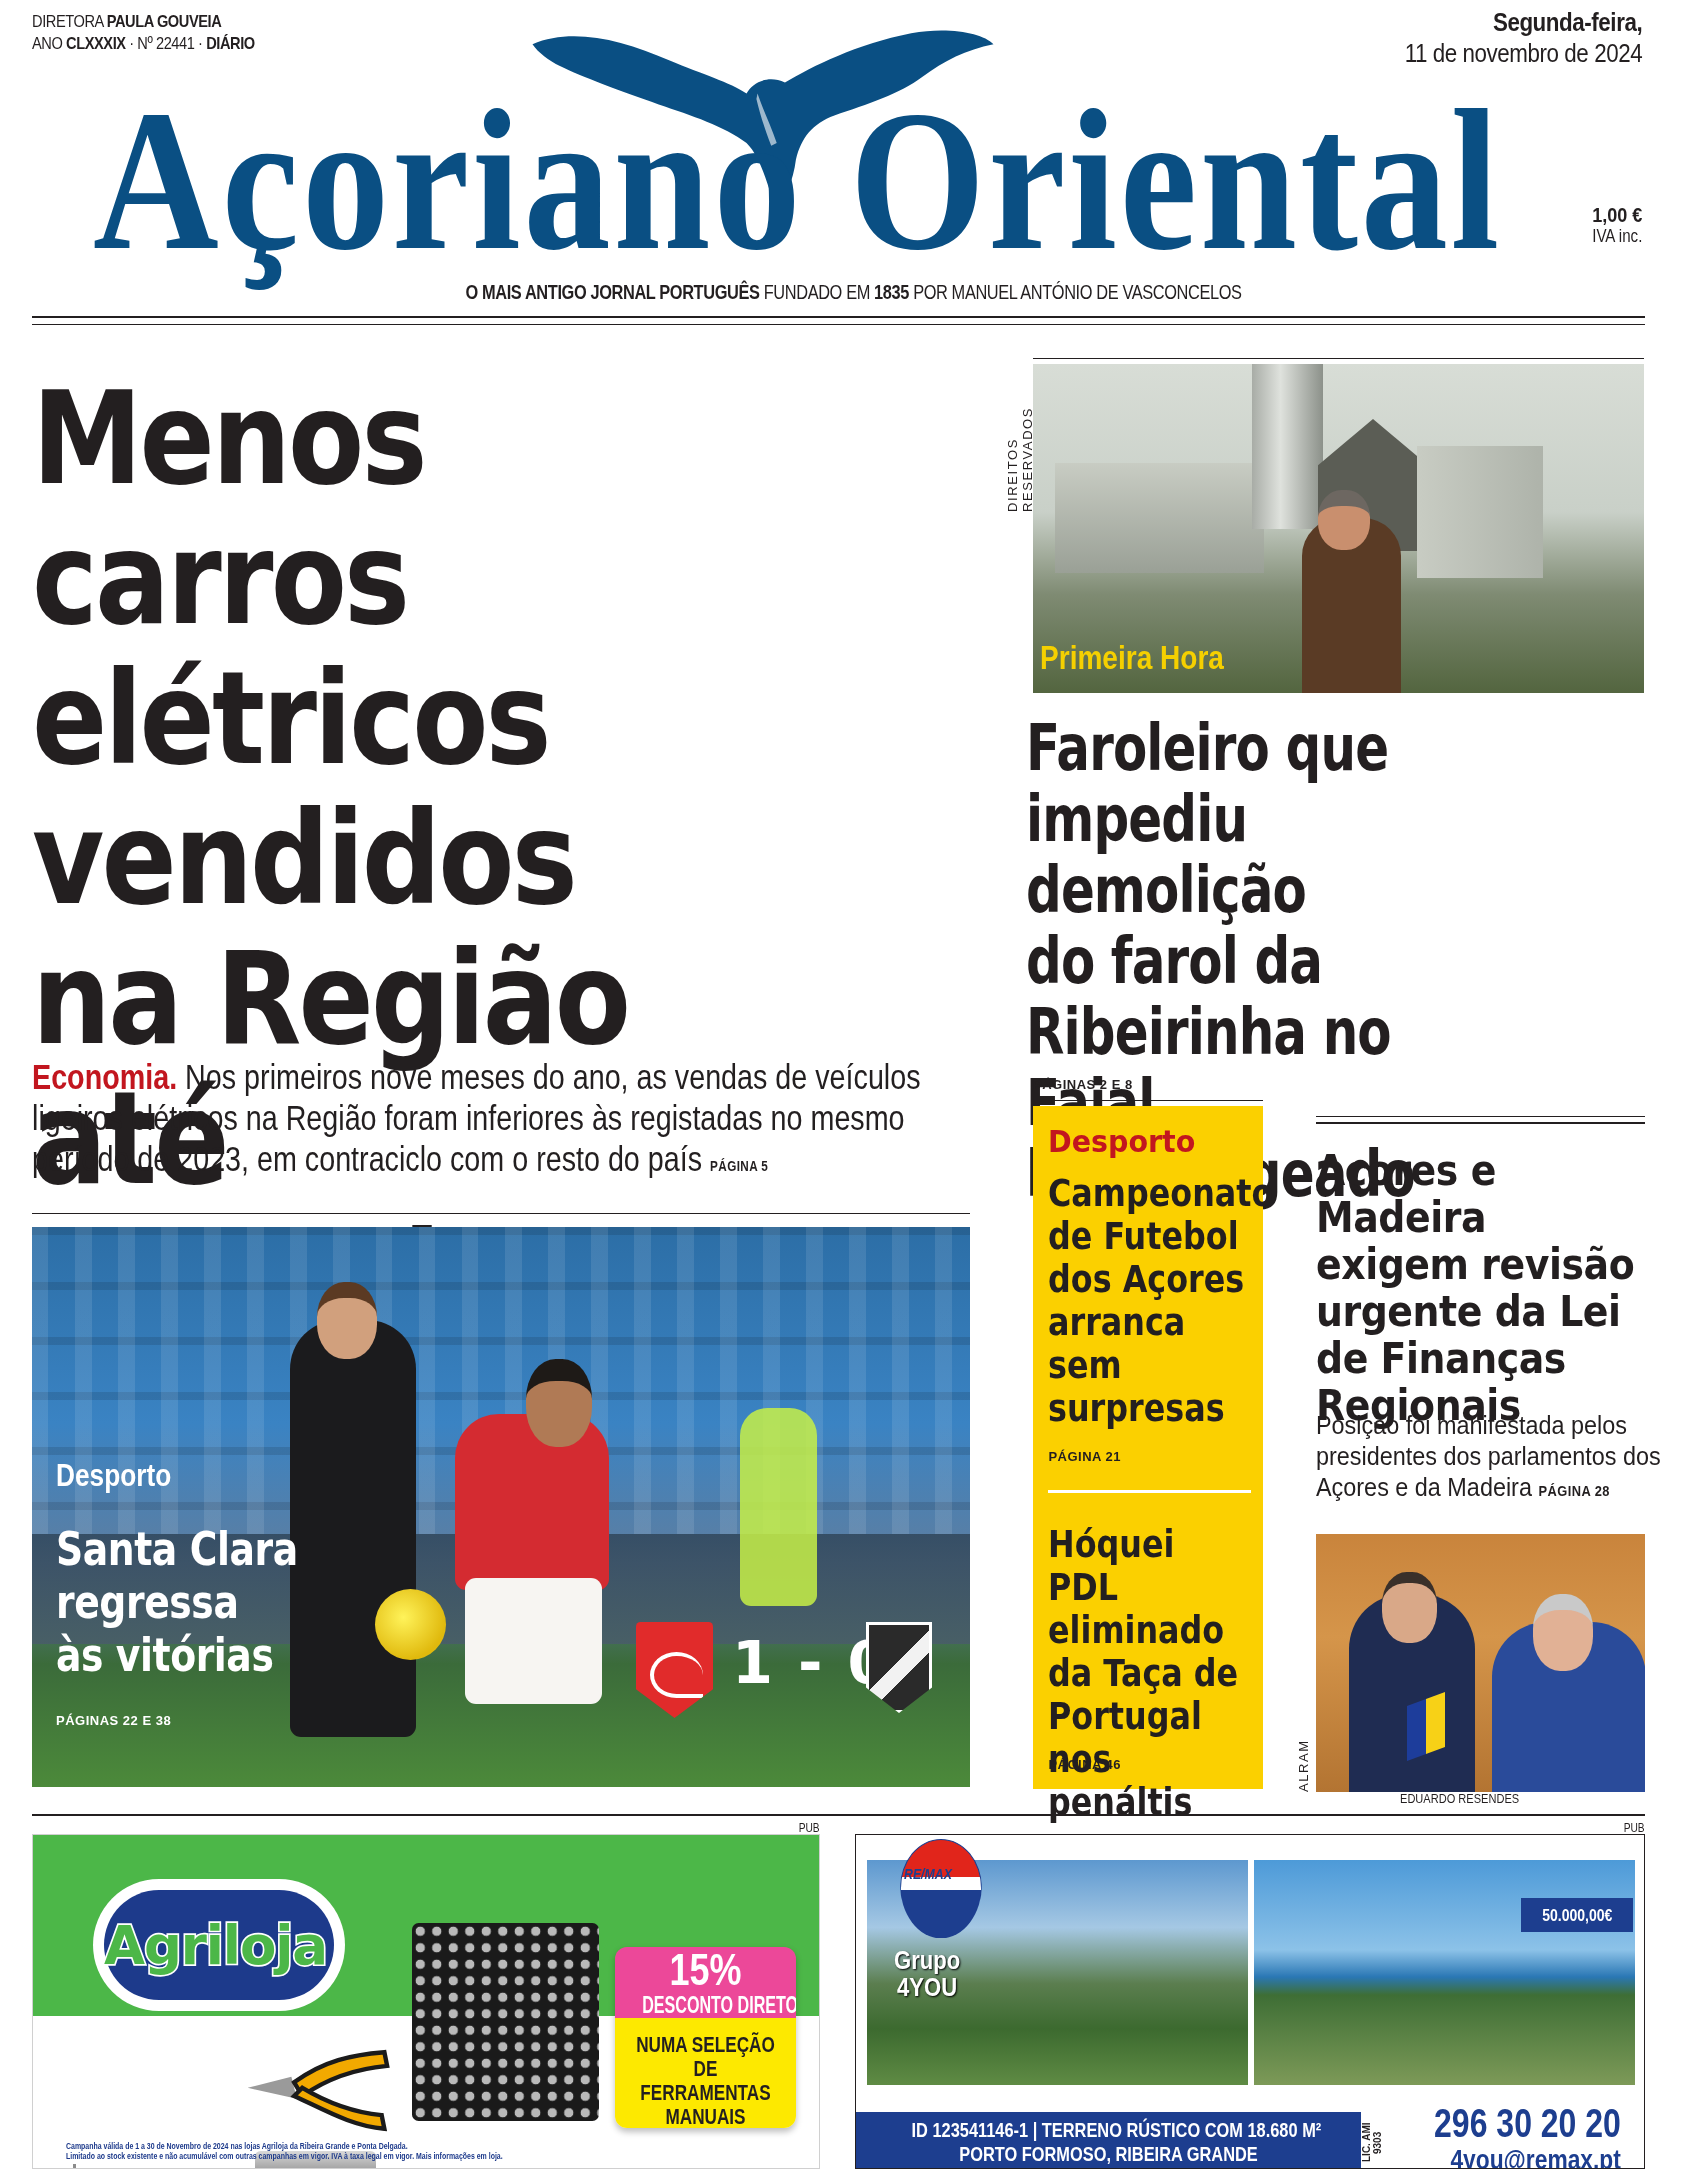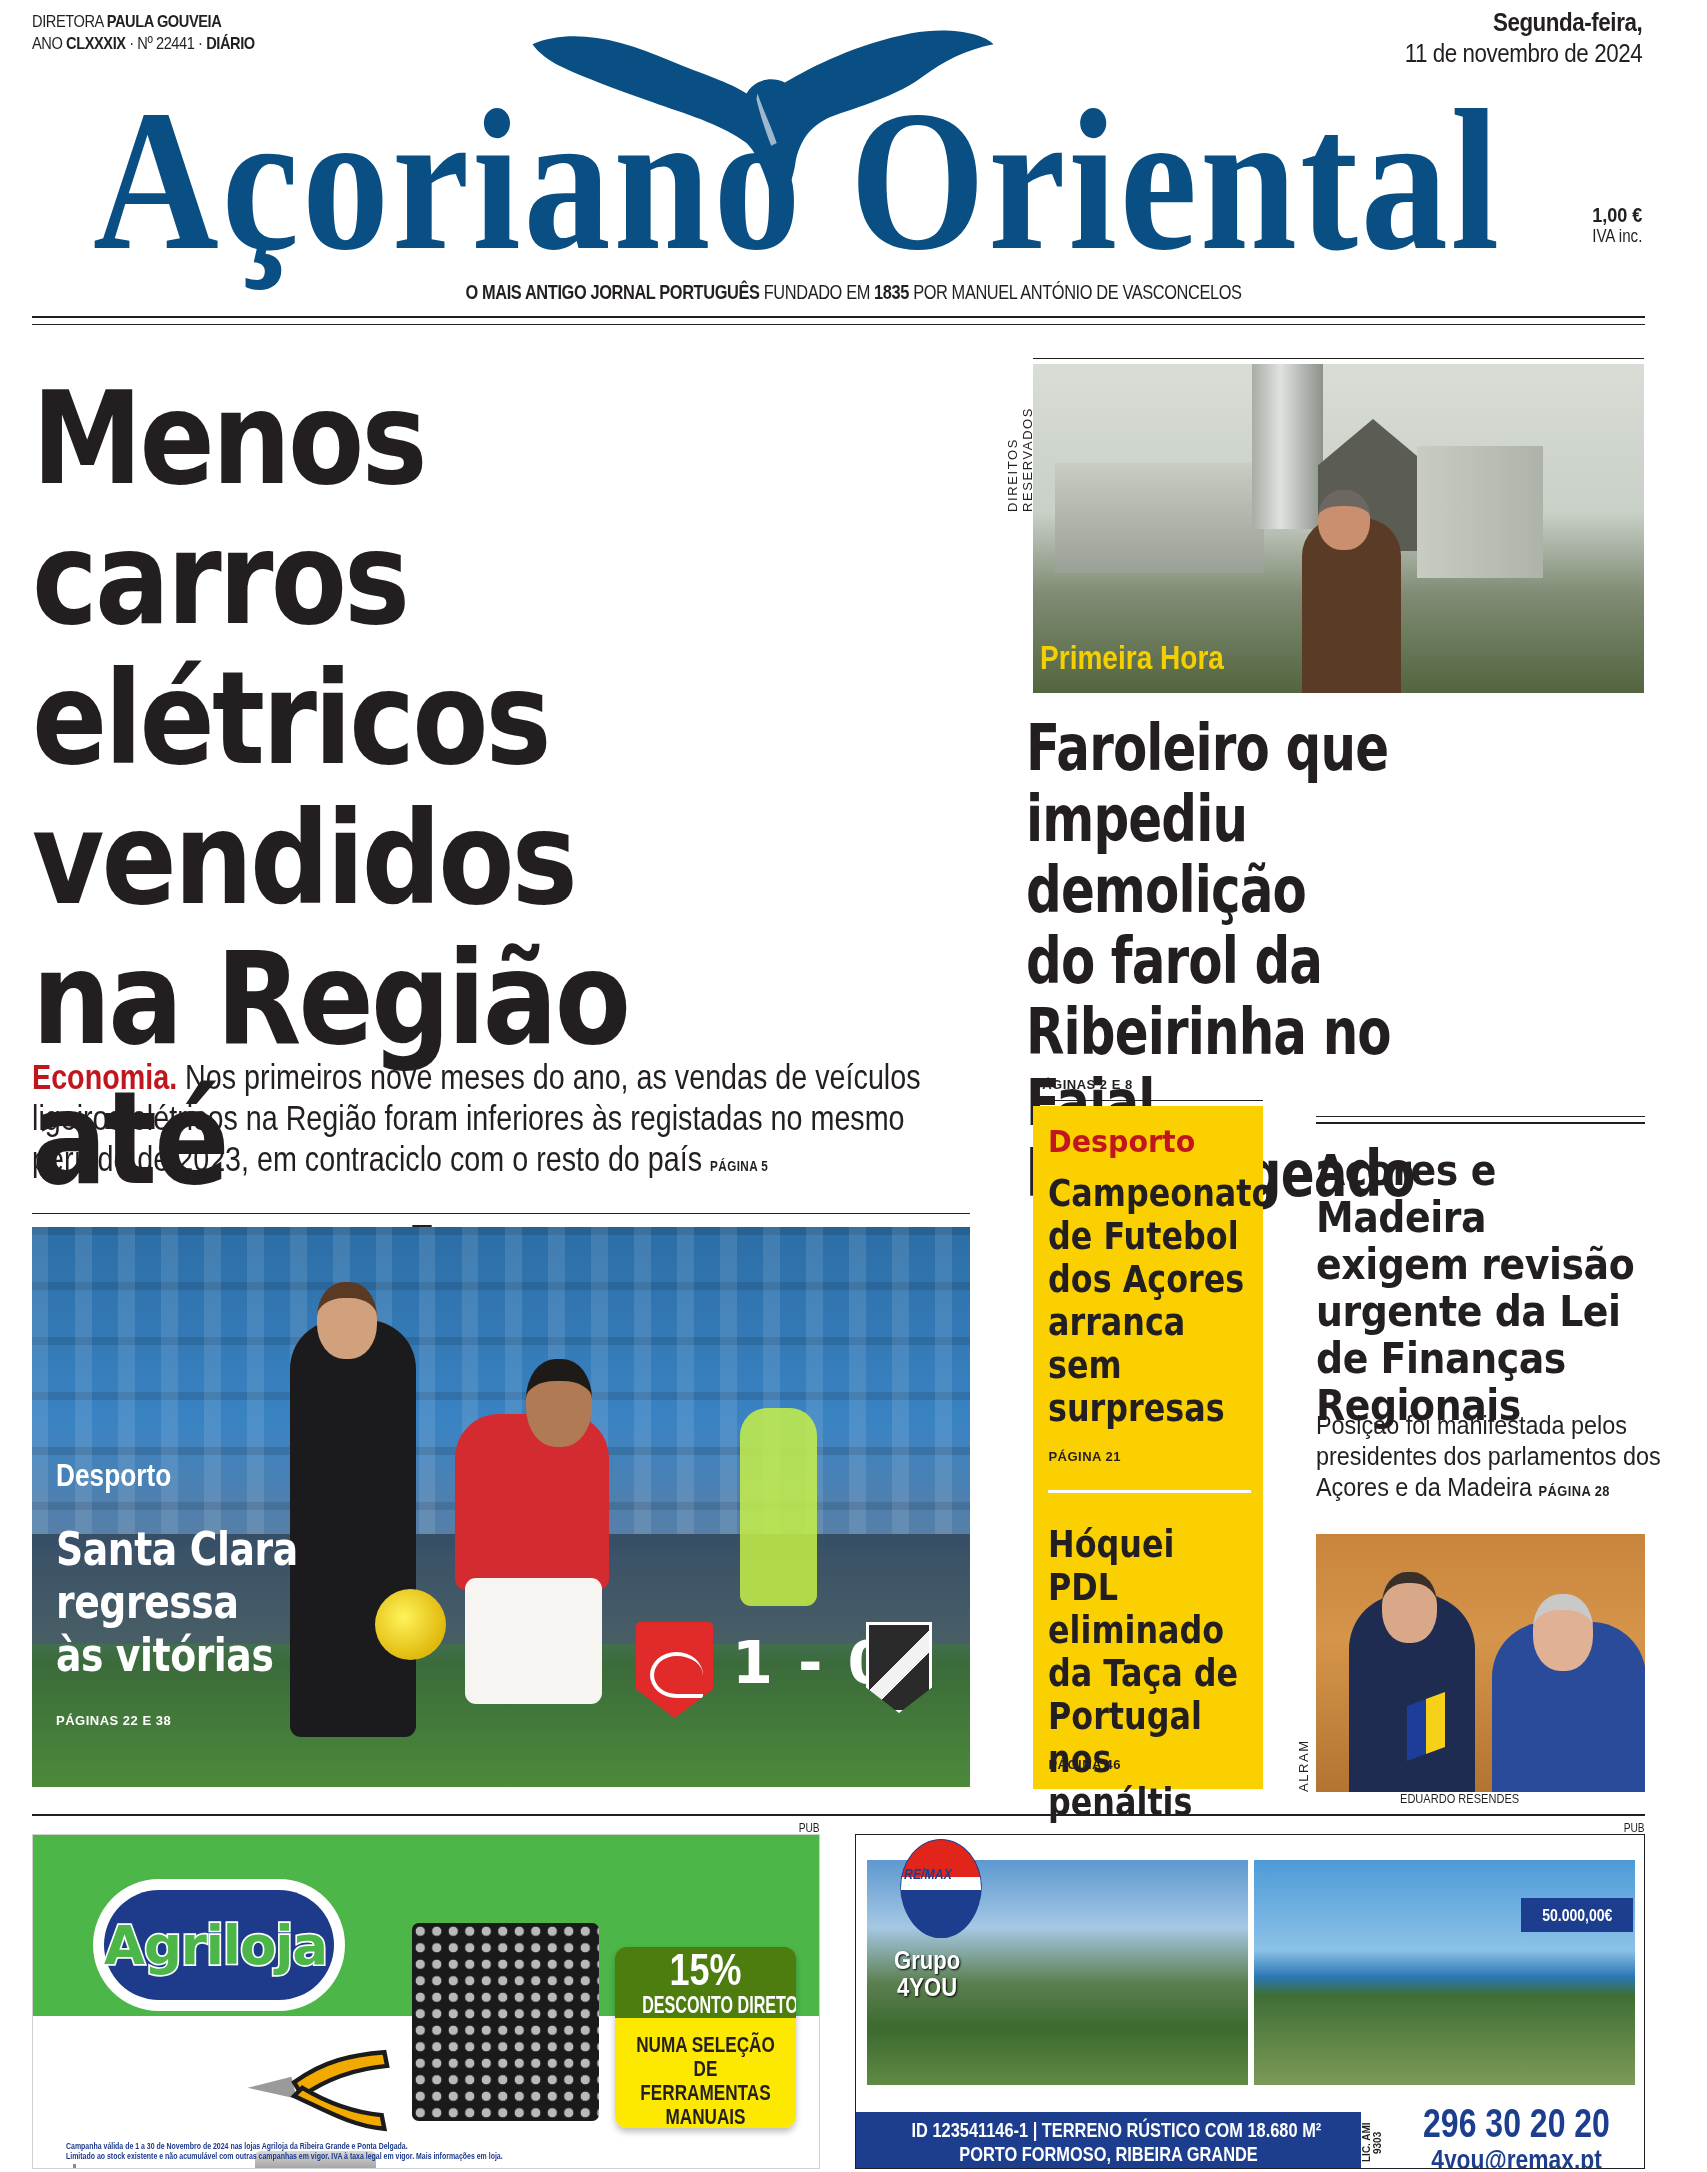--- a/index.html
+++ b/index.html
@@ -87,40 +87,40 @@
   .agri-band { position: absolute; left: 0; top: 0; width: 100%; height: 181px; background: #4cb748; }
   .agri-logo { position: absolute; left: 60px; top: 44px; width: 252px; height: 132px; background: #ffffff; border-radius: 66px; }
   .agri-logo-inner { position: absolute; left: 11px; top: 11px; right: 11px; bottom: 11px; background: #1d3a8b; border-radius: 60px; display: flex; align-items: center; }
   .agri-logo-text { font-family: "DejaVu Sans", sans-serif; font-size: 53px; font-weight: 700; color: #4cb748; -webkit-text-stroke: 3.3px #ffffff; paint-order: stroke fill; letter-spacing: -1.1px; }
   .tools { position: absolute; left: 33px; top: 329px; }
   .screwdriver { position: absolute; top: 0; width: 16.5px; height: 236px; }
   .screwdriver .shaft { position: absolute; left: 6.6px; top: 0; width: 3.3px; height: 126px; background: #8c8c8c; }
   .pliers { position: absolute; left: 247px; top: 214px; width: 148px; height: 93px; }
   .socket-case { position: absolute; left: 379px; top: 99px; width: 187px; height: 198px; background: #1a1a1a; border-radius: 6.6px; background-image: radial-gradient(circle,#b9b9b9 0 4.4px,transparent 5px); background-size: 16.5px 16.5px; }
   .promo { position: absolute; left: 582px; top: 112px; width: 181px; height: 181px; border-radius: 12px; overflow: hidden; box-shadow: 0 3.3px 6.6px rgba(0,0,0,0.25); }
-  .promo-top { height: 71px; background: #4d7c0f; color: #ffffff; text-align: center; font-weight: 700; }
+  .promo-top { height: 71px; background: #ec4899; color: #ffffff; text-align: center; font-weight: 700; }
   .promo-pct { font-size: 45px; line-height: 46px; transform: scaleX(0.8); }
   .promo-sub { font-size: 23px; line-height: 24px; transform: scaleX(0.7); white-space: nowrap; }
   .promo-bot { height: 110px; background: #fde900; color: #231f20; text-align: center; padding-top: 15.4px; }
   .promo-main { font-size: 22px; line-height: 24px; font-weight: 700; transform: scaleX(0.78); }
   .agri-fine { position: absolute; left: 33px; top: 307px; width: 549px; font-size: 8.2px; line-height: 10px; color: #1d3a8b; font-weight: 700; transform: scaleX(0.85); transform-origin: left top; }
 
   .remax-ad { left: 855px; top: 1834px; width: 790px; height: 335px; background: #ffffff; border: 1.6px solid #231f20; overflow: hidden; }
   .land1 { position: absolute; left: 11px; top: 25px; width: 381px; height: 225px; background: linear-gradient(180deg,#5d98cf 0%,#a5c8e4 30%,#5b7e4f 55%,#3c6a2f 75%,#5f8b44 100%); }
   .land2 { position: absolute; left: 398px; top: 25px; width: 381px; height: 225px; background: linear-gradient(180deg,#4d9ad8 0%,#8cc2e8 40%,#2a77b4 52%,#3e6e35 60%,#7d9a58 100%); }
   .balloon { position: absolute; left: 44px; top: 4.4px; width: 82px; height: 99px; background: linear-gradient(180deg,#e1251b 0 38%,#ffffff 38% 52%,#1d3e8f 52%); border-radius: 41px 41px 16.5px 16.5px / 49px 49px 49px 49px; border: 1.6px solid #1d3e8f; clip-path: ellipse(50% 55% at 50% 45%); }
   .balloon-txt { position: absolute; left: 48px; top: 30px; font-size: 15.4px; font-weight: 700; color: #1d3e8f; font-style: italic; transform: scaleX(0.8); transform-origin: left top; }
   .grupo { position: absolute; left: 38px; top: 112px; font-size: 26px; line-height: 27.4px; font-weight: 700; color: #ffffff; text-align: center; text-shadow: 1.1px 1.1px 2.2px #000; transform: scaleX(0.85); transform-origin: left top; }
   .price-tag { position: absolute; right: 11px; top: 63px; width: 112px; height: 34px; background: #1d3e8f; color: #ffffff; font-size: 16.5px; font-weight: 700; display: flex; align-items: center; justify-content: center; transform: scaleX(1); }
   .price-tag span { display: inline-block; transform: scaleX(0.85); }
   .remax-band { position: absolute; left: 0; top: 277px; width: 505px; height: 58px; background: #1d3e8f; color: #ffffff; text-align: center; padding-top: 5.5px; }
   .remax-band .l1 { font-size: 21px; line-height: 24px; font-weight: 700; transform: scaleX(0.78); white-space: nowrap; }
   .remax-band .l2 { font-size: 21px; line-height: 24px; font-weight: 700; transform: scaleX(0.78); }
   .lic { position: absolute; left: 505px; top: 280px; width: 22px; height: 55px; font-size: 10px; font-weight: 700; color: #231f20; writing-mode: vertical-rl; transform: rotate(180deg); text-align: center; }
-  .contact { position: absolute; left: 530px; top: 268px; width: 261px; height: 69px; text-align: center; color: #1d3e8f; font-weight: 700; }
+  .contact { position: absolute; left: 530px; top: 268px; width: 261px; height: 69px; text-align: right; color: #1d3e8f; font-weight: 700; }
   .contact .phone { font-size: 40px; line-height: 41px; transform: scaleX(0.8); white-space: nowrap; }
   .contact .mail { font-size: 28.5px; line-height: 30px; transform: scaleX(0.8); }
 </style>
 </head>
 <body>
 
 <div class="abs meta-left">
   <div>
     <span>DIRETORA</span>
     <b>PAULA GOUVEIA</b>

